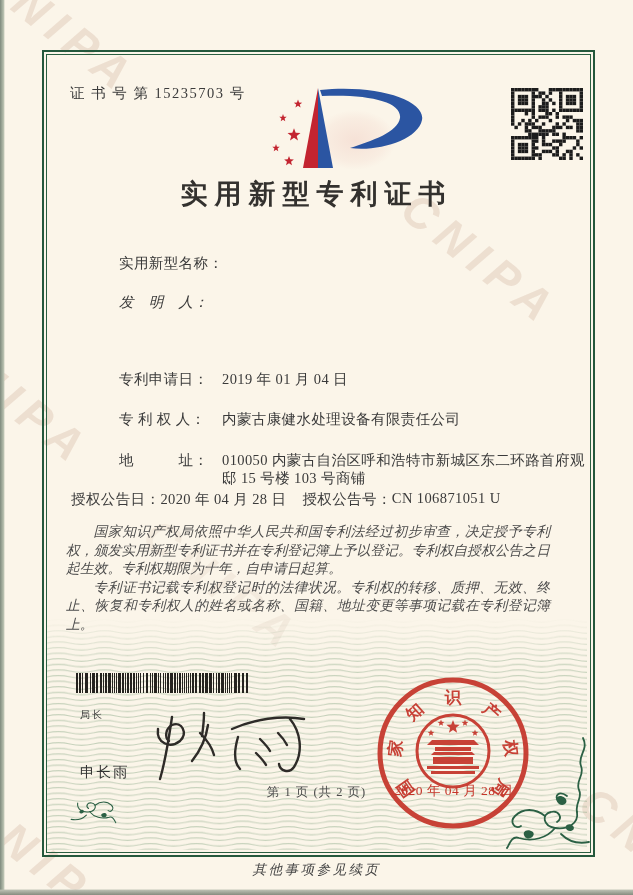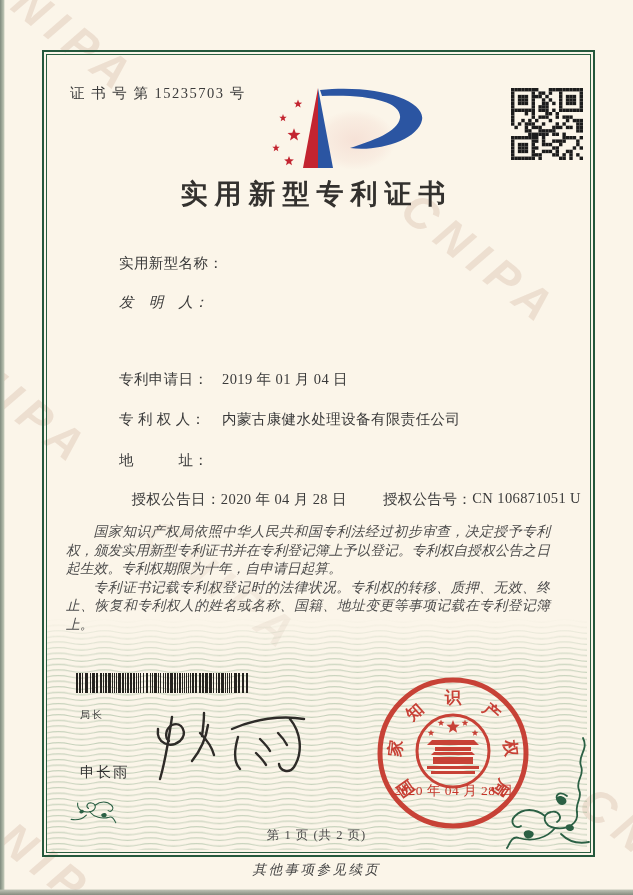--- a/index.html
+++ b/index.html
@@ -45,42 +45,42 @@
 
   .title{position:absolute; left:0; top:176px; width:100%; text-align:center; z-index:5;
     font-size:27px; font-weight:bold; letter-spacing:7px; color:#33312e;}
 
   .field-row{position:absolute; left:71px; width:478px; display:flex; z-index:5;
     font-size:14.5px; line-height:17.5px; color:#3a3a3a; letter-spacing:0.4px;margin-left:48px;}
   .f-label{flex:0 0 103px; white-space:nowrap;}
   .f-value{flex:1 1 auto; max-width:398px;}
   .r0{top:255px;} .r1{top:294px;font-style:italic;} .r2{top:333px;} .r3{top:371px;} .r4{top:411px;} .r5{top:452px;}
   .grant-row{position:absolute; left:71px; top:490px; width:510px; display:flex; z-index:5;
-    font-size:14.5px; color:#3a3a3a; letter-spacing:0.4px; white-space:nowrap;justify-content:flex-end;}
-  .grant-second{margin-left:36px;}
+    font-size:14.5px; color:#3a3a3a; letter-spacing:0.4px; white-space:nowrap;}
+  .grant-second{margin-left:16px;}
 
   .body-text{position:absolute; left:66px; top:523px; width:484px; z-index:5;
     font-size:13.8px; line-height:18.6px; color:#4c4c4c; text-align:justify;
     font-style:italic;}
   .body-text p{margin:0; text-indent:2em;}
 
   .barcode{position:absolute; left:76px; top:673px; width:173px; height:20px; z-index:5;}
 
   .sig-title{position:absolute; left:80px; top:708px; font-size:10px; color:#333; z-index:5; letter-spacing:2px;}
   .sig-name{position:absolute; left:80px; top:763px; font-size:14.5px; color:#333; z-index:5; letter-spacing:2px;}
   .signature{position:absolute; left:142px; top:703px; width:200px; height:88px; z-index:5;}
 
   .seal{position:absolute; left:367px; top:667px; width:172px; height:172px; z-index:6; opacity:0.93;}
   .seal-date{position:absolute; left:394px; top:782px; z-index:7;
     font-size:13.5px; color:#c5352a; letter-spacing:0.5px; white-space:nowrap;}
 
   .ornament-right{position:absolute; left:503px; top:736px; width:88px; height:114px; z-index:4;}
   .ornament-left{position:absolute; left:44px; top:790px; width:100px; height:62px; z-index:4; transform:scaleX(-1);}
 
-  .page-indicator{position:absolute; left:0; top:827px; width:100%; text-align:center; z-index:5;
+  .page-indicator{position:absolute; left:0; top:784px; width:100%; text-align:center; z-index:5;
     font-size:12.5px; letter-spacing:1px; color:#4a4a4a;}
   .continuation{position:absolute; left:0; top:861px; width:100%; text-align:center; z-index:5;
     font-size:13.5px; letter-spacing:2.5px; color:#454545; font-style:italic;font-family:Liberation Serif, serif;}
 </style>
 </head>
 <body>
 
 <div class="page">
 
   <div class="edge-left"></div>
@@ -359,20 +359,21 @@
   <div class="field-row r3">
     <span class="f-label">专利申请日：</span>
     <span class="f-value">2019 年 01 月 04 日</span>
   </div>
   <div class="field-row r4">
     <span class="f-label">专 利 权 人：</span>
     <span class="f-value">内蒙古康健水处理设备有限责任公司</span>
   </div>
   <div class="field-row r5">
     <span class="f-label">地　　　址：</span>
+    <span class="f-value">010050 内蒙古自治区呼和浩特市新城区东二环路首府观邸 15 号楼 103 号商铺</span>
   </div>
 
   <div class="grant-row">
     <span>授权公告日：</span>
     <span>2020 年 04 月 28 日</span>
     <span class="grant-second">授权公告号：</span>
     <span>CN 106871051 U</span>
   </div>
 
   <div class="body-text">

